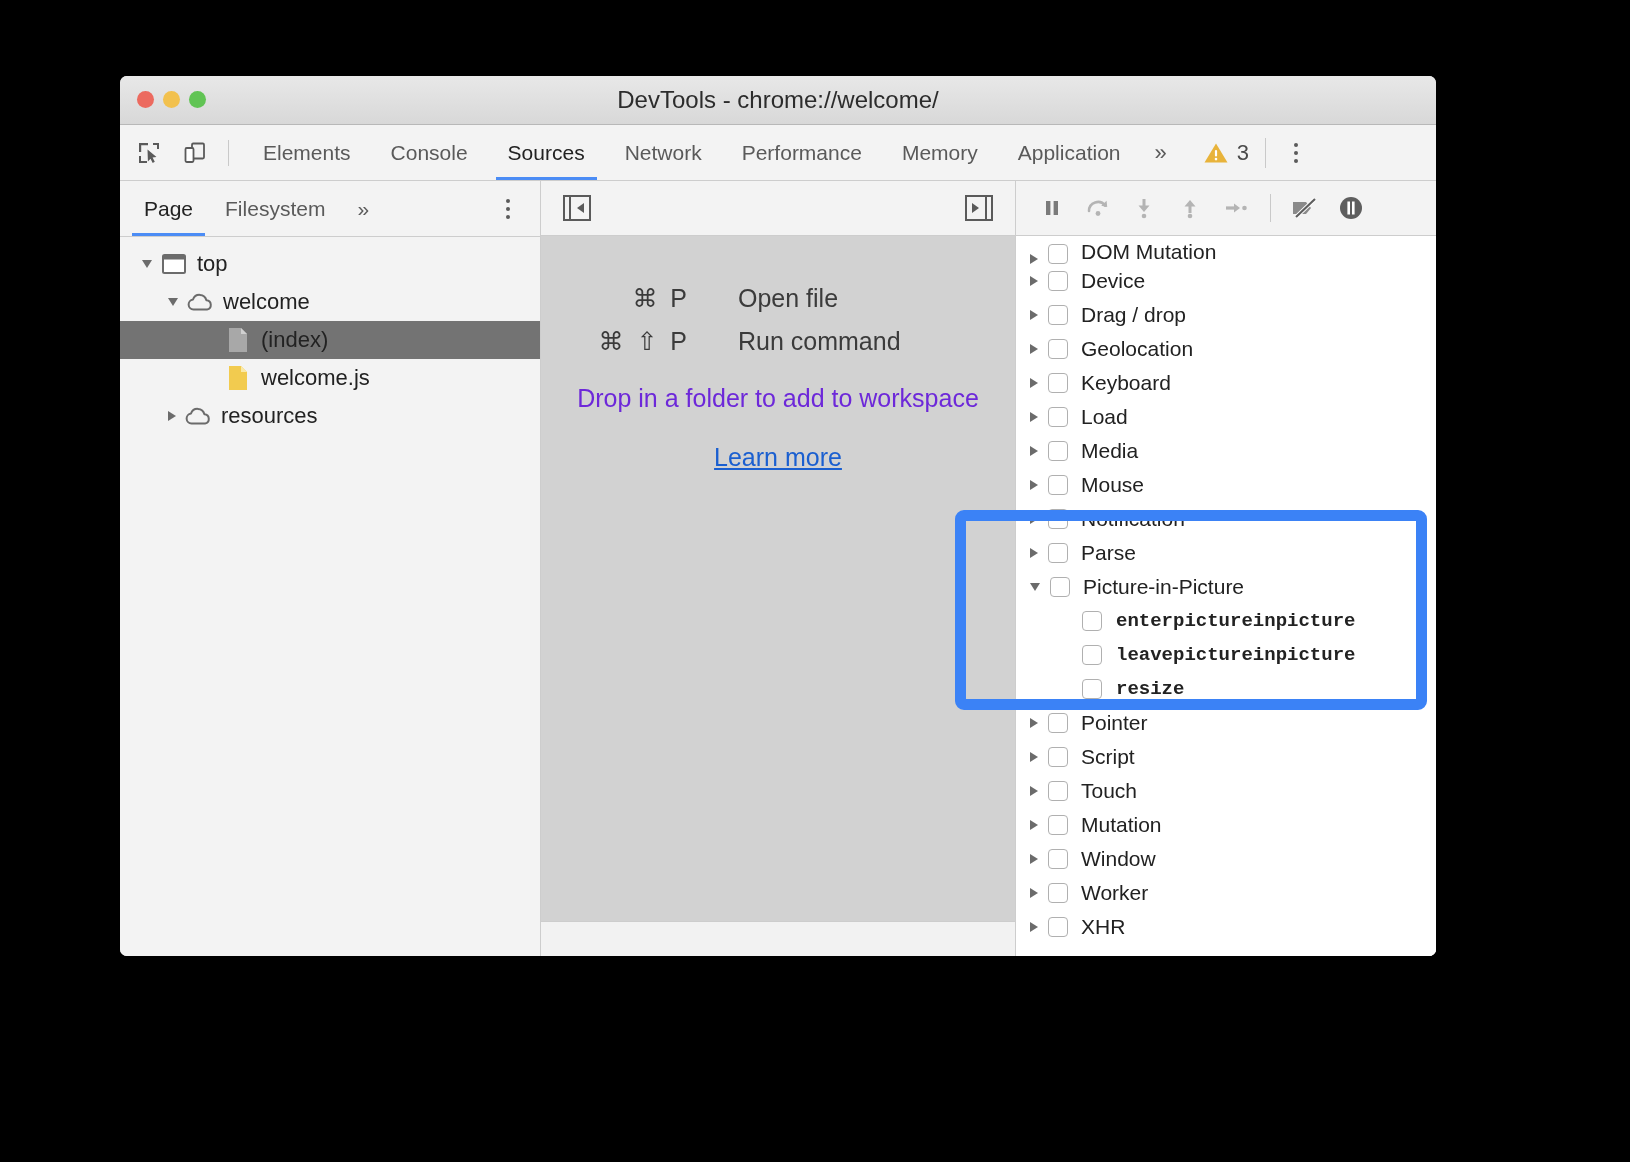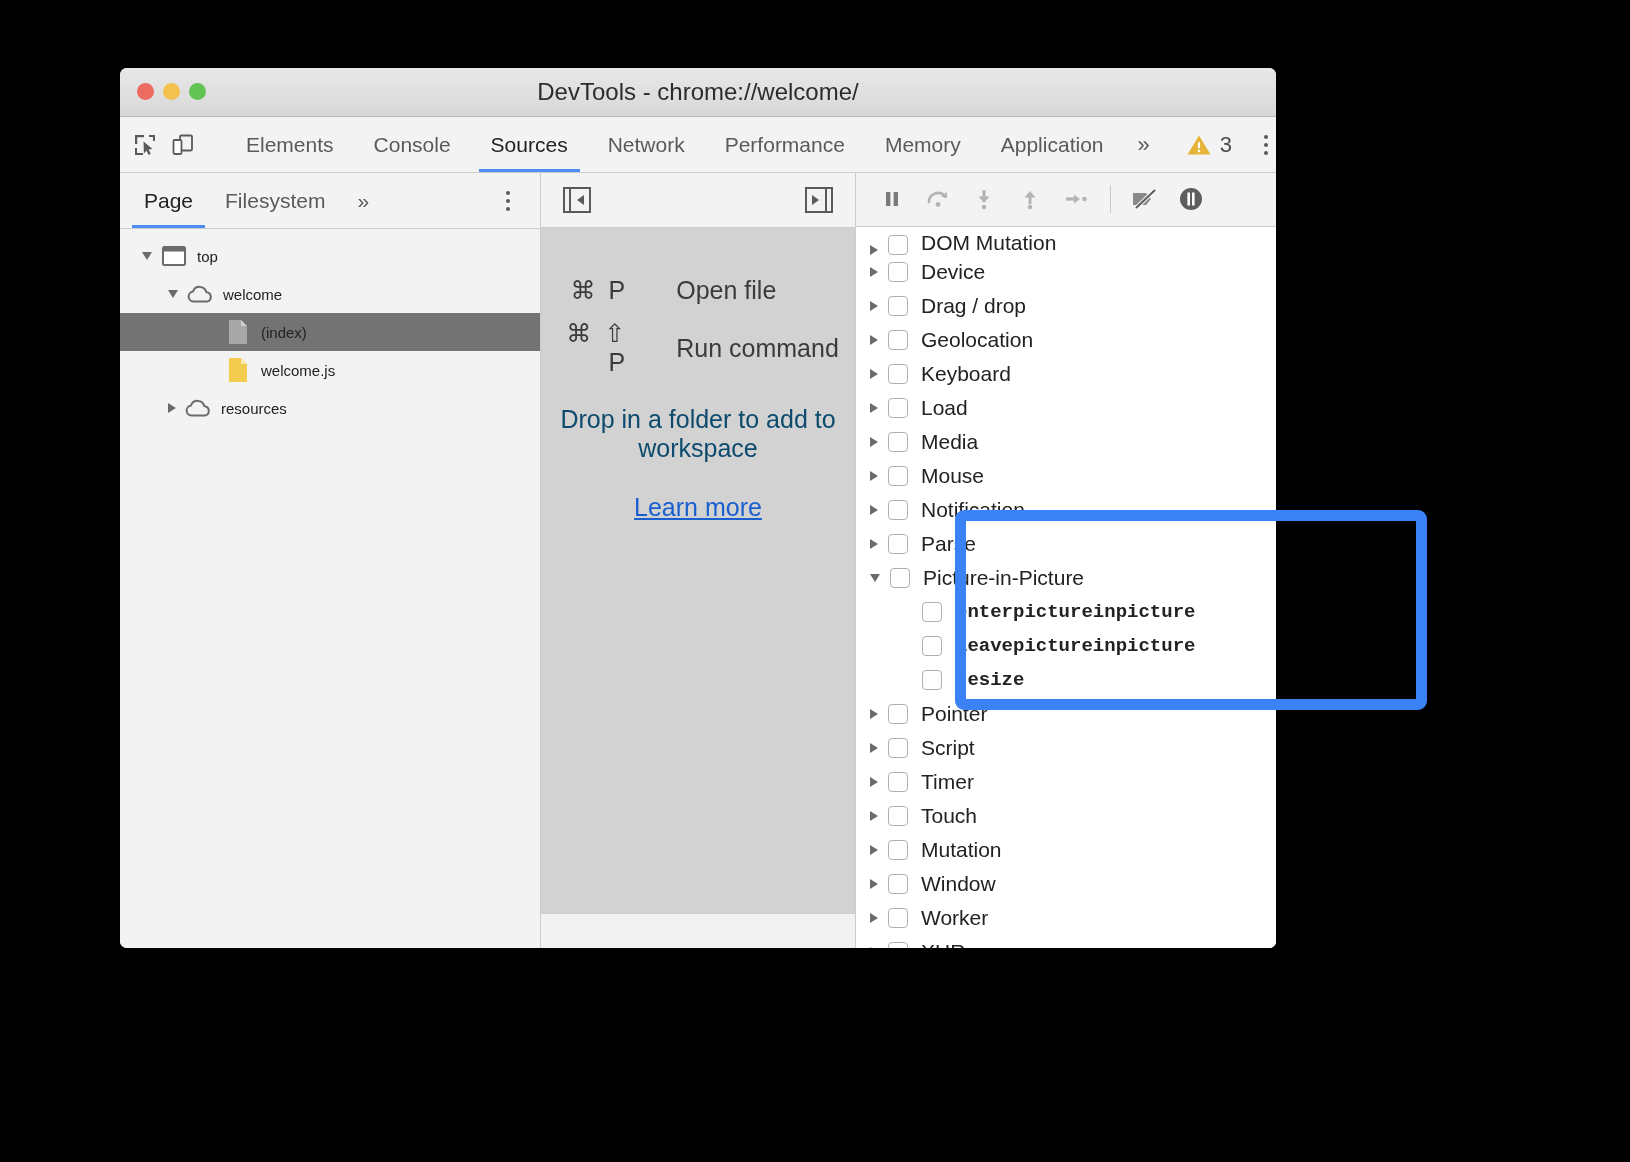--- a/index.html
+++ b/index.html
@@ -4,21 +4,21 @@
 <style>
   html,body{margin:0;padding:0;}
   body{
     width:1630px;height:1162px;background:#000;overflow:hidden;
     font-family:"Liberation Sans","DejaVu Sans",sans-serif;
     -webkit-font-smoothing:antialiased;
   }
 
   
   #window{
-    position:absolute;left:120px;top:68px;width:1156px;height:880px;
+    position:absolute;left:120px;top:76px;width:1316px;height:880px;
     background:#fff;border-radius:7px;overflow:hidden;
     box-shadow:0 10px 40px rgba(0,0,0,.55);
   }
 
   
   #titlebar{
     position:relative;height:48px;
     background:linear-gradient(to bottom,#e8e8e8,#d8d8d8);
     border-bottom:1px solid #b8b8b8;
   }
@@ -83,21 +83,21 @@
   .ntab.active{color:#222;}
   .ntab.active:after{
     content:"";position:absolute;left:4px;right:4px;bottom:0;height:3px;background:#4b8cf5;
   }
   #kebab-nav{
     position:absolute;right:18px;top:13px;width:28px;height:30px;
     display:flex;flex-direction:column;align-items:center;justify-content:center;gap:4px;
   }
   #kebab-nav i{width:4px;height:4px;border-radius:50%;background:#5a5a5a;display:block;}
 
-  #tree{padding-top:8px;font-size:15px;color:#222;}
+  #tree{padding-top:8px;font-size:22px;color:#222;}
   .trow{display:flex;align-items:center;height:38px;cursor:default;}
   .trow.sel{background:#737373;}
   .tri{
     width:0;height:0;border-left:8px solid #6b6b6b;
     border-top:5.5px solid transparent;border-bottom:5.5px solid transparent;
     margin-right:9px;flex:0 0 auto;
   }
   .tri.open{
     border-left:5.5px solid transparent;border-right:5.5px solid transparent;
     border-top:8px solid #6b6b6b;border-bottom:0;
@@ -121,21 +121,21 @@
   }
   #ed-foot{height:36px;background:#f2f2f2;border-top:1px solid #cdcdcd;}
   #hints{
     position:absolute;left:0;right:0;top:48px;
     display:flex;flex-direction:column;align-items:center;
     font-size:25px;color:#3b3b3b;
   }
   .hintrow{display:flex;align-items:center;margin-bottom:14px;width:100%;justify-content:center;}
   .hkeys{width:170px;text-align:right;padding-right:48px;box-sizing:border-box;letter-spacing:3px;}
   .hlabel{width:250px;text-align:left;}
-  #dropline{margin-top:14px;font-size:25px;color:#0c4a6e;text-align:center;}
+  #dropline{margin-top:14px;font-size:25px;color:#6d28d9;text-align:center;}
   #learn{
     margin-top:30px;font-size:25px;color:#1a5fd0;text-decoration:underline;cursor:pointer;
   }
 
   
   #bp{
     width:420px;background:#fff;position:relative;display:flex;flex-direction:column;
   }
   #bp-toolbar{
     height:55px;border-bottom:1px solid #cdcdcd;background:#f3f3f3;
@@ -474,25 +474,20 @@
         </div>
 
         <div class="erow">
           <span class="tri"></span>
           <span class="cbx"></span>
           <span>Script</span>
         </div>
         <div class="erow">
           <span class="tri"></span>
           <span class="cbx"></span>
-          <span>Timer</span>
-        </div>
-        <div class="erow">
-          <span class="tri"></span>
-          <span class="cbx"></span>
           <span>Touch</span>
         </div>
         <div class="erow">
           <span class="tri"></span>
           <span class="cbx"></span>
           <span>Mutation</span>
         </div>
         <div class="erow">
           <span class="tri"></span>
           <span class="cbx"></span>

